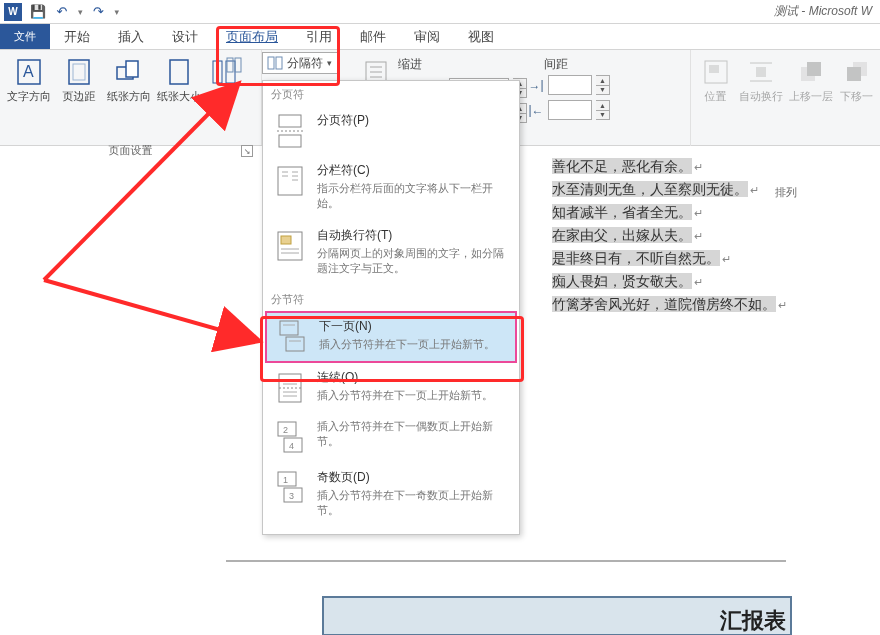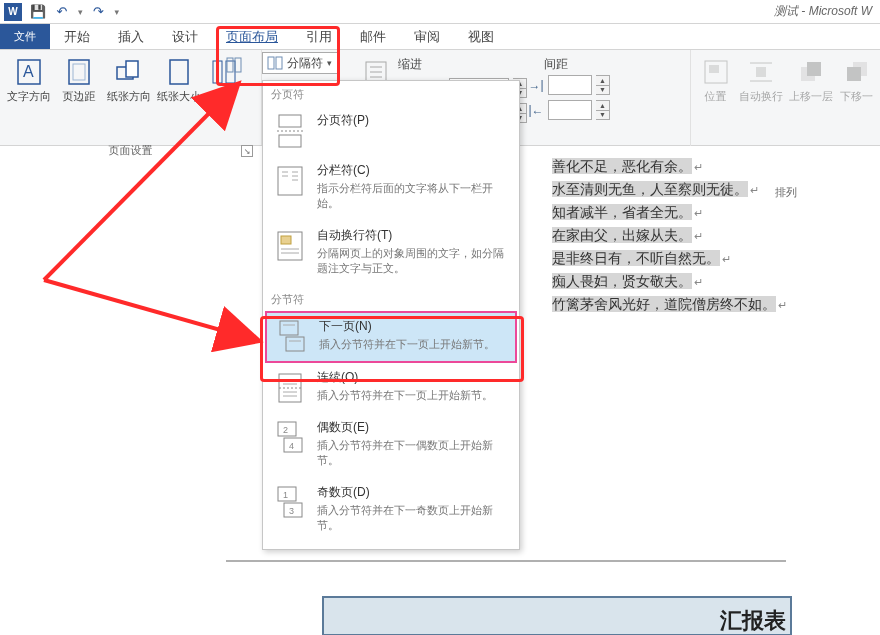--- a/index.html
+++ b/index.html
@@ -357,21 +357,20 @@
   <div class="dd-item">
     <div class="dd-ico">
       <svg width="30" height="34">
           <rect x="3" y="1" width="18" height="14" fill="none" stroke="#888"></rect>
           <text x="8" y="12" font-size="9" fill="#888">2</text>
           <rect x="9" y="17" width="18" height="14" fill="none" stroke="#888"></rect>
           <text x="14" y="28" font-size="9" fill="#888">4</text>
         </svg>
     </div>
     <div class="dd-text">
-      <div class="dd-title">偶数页(E)</div>
       <div class="dd-desc">插入分节符并在下一偶数页上开始新节。</div>
     </div>
   </div>
 
   <div class="dd-item">
     <div class="dd-ico">
       <svg width="30" height="34">
           <rect x="3" y="1" width="18" height="14" fill="none" stroke="#888"></rect>
           <text x="8" y="12" font-size="9" fill="#888">1</text>
           <rect x="9" y="17" width="18" height="14" fill="none" stroke="#888"></rect>

